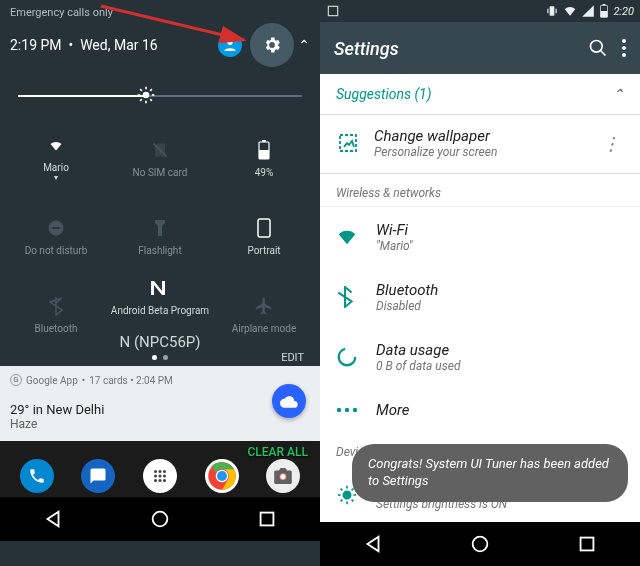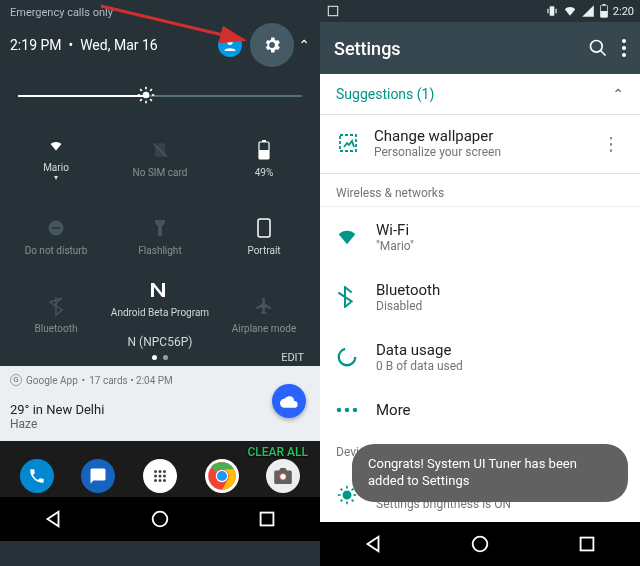--- a/index.html
+++ b/index.html
@@ -1,38 +1,38 @@
 <!DOCTYPE html>
 <html><head>
 <meta charset="utf-8">
 <style>
   * { margin: 0; padding: 0; box-sizing: border-box; font-family: Roboto, Arial, sans-serif; }
   body { background: #fff; width: 640px; height: 566px; display: flex; position: relative; }
   .phone { width: 320px; height: 566px; position: relative; overflow: hidden; }
   .left { background: #263238; color: #fff; }
-  .right { background: #fff; color: #212121; }
+  .right { background: #fff; color: #212121; font-style: italic; }
 
   
   .status-left { font-size: 11px; color: #b0bec5; padding: 6px 10px 0; }
   .header-left { display: flex; align-items: center; padding: 4px 10px 10px; }
   .time-date { font-size: 14px; flex: 1; }
   .avatar { width: 24px; height: 24px; border-radius: 50%; background: #039be5; display: flex; align-items: center; justify-content: center; margin-right: 8px; }
   .gear-wrap { width: 44px; height: 44px; border-radius: 50%; background: #455a64; display: flex; align-items: center; justify-content: center; margin-right: 4px; }
   .chev { color: #fff; font-size: 14px; }
 
   .slider-row { position: relative; height: 30px; margin: 4px 18px 8px; }
   .slider-track { position: absolute; top: 14px; left: 0; right: 0; height: 2px; background: #546e7a; }
   .slider-fill { position: absolute; top: 14px; left: 0; width: 45%; height: 2px; background: #fff; }
   .slider-thumb { position: absolute; top: 4px; left: 45%; transform: translateX(-50%); }
 
   .tiles { display: grid; grid-template-columns: repeat(3,1fr); padding: 0 4px; }
   .tile { display: flex; flex-direction: column; align-items: center; justify-content: center; height: 78px; font-size: 10px; color: #cfd8dc; text-align: center; }
   .tile .ic { width: 22px; height: 22px; margin-bottom: 6px; display: flex; align-items: center; justify-content: center; }
   .tile.half .ic, .tile.half { opacity: 0.55; }
-  .tile .sub { font-size: 12px; margin-top: 17px; }
+  .tile .sub { font-size: 15px; margin-top: 17px; }
 
   .dots-row { display: flex; align-items: center; justify-content: center; padding: 2px 0 6px; position: relative; }
   .dots-row .dot { width: 5px; height: 5px; border-radius: 50%; background: #90a4ae; margin: 0 3px; }
   .dots-row .dot.active { background: #fff; }
   .edit { position: absolute; right: 16px; font-size: 11px; color: #cfd8dc; }
 
   .notif { background: #eceff1; color: #424242; padding: 8px 10px 10px; position: relative; }
   .notif .hdr { font-size: 10px; color: #757575; display: flex; align-items: center; gap: 4px; }
   .notif .hdr .g { width: 12px; height: 12px; border-radius: 50%; border: 1.5px solid #9e9e9e; display: inline-block; text-align: center; font-size: 8px; line-height: 9px; color: #616161; }
   .notif .line { font-size: 13px; color: #212121; margin-top: 16px; }

